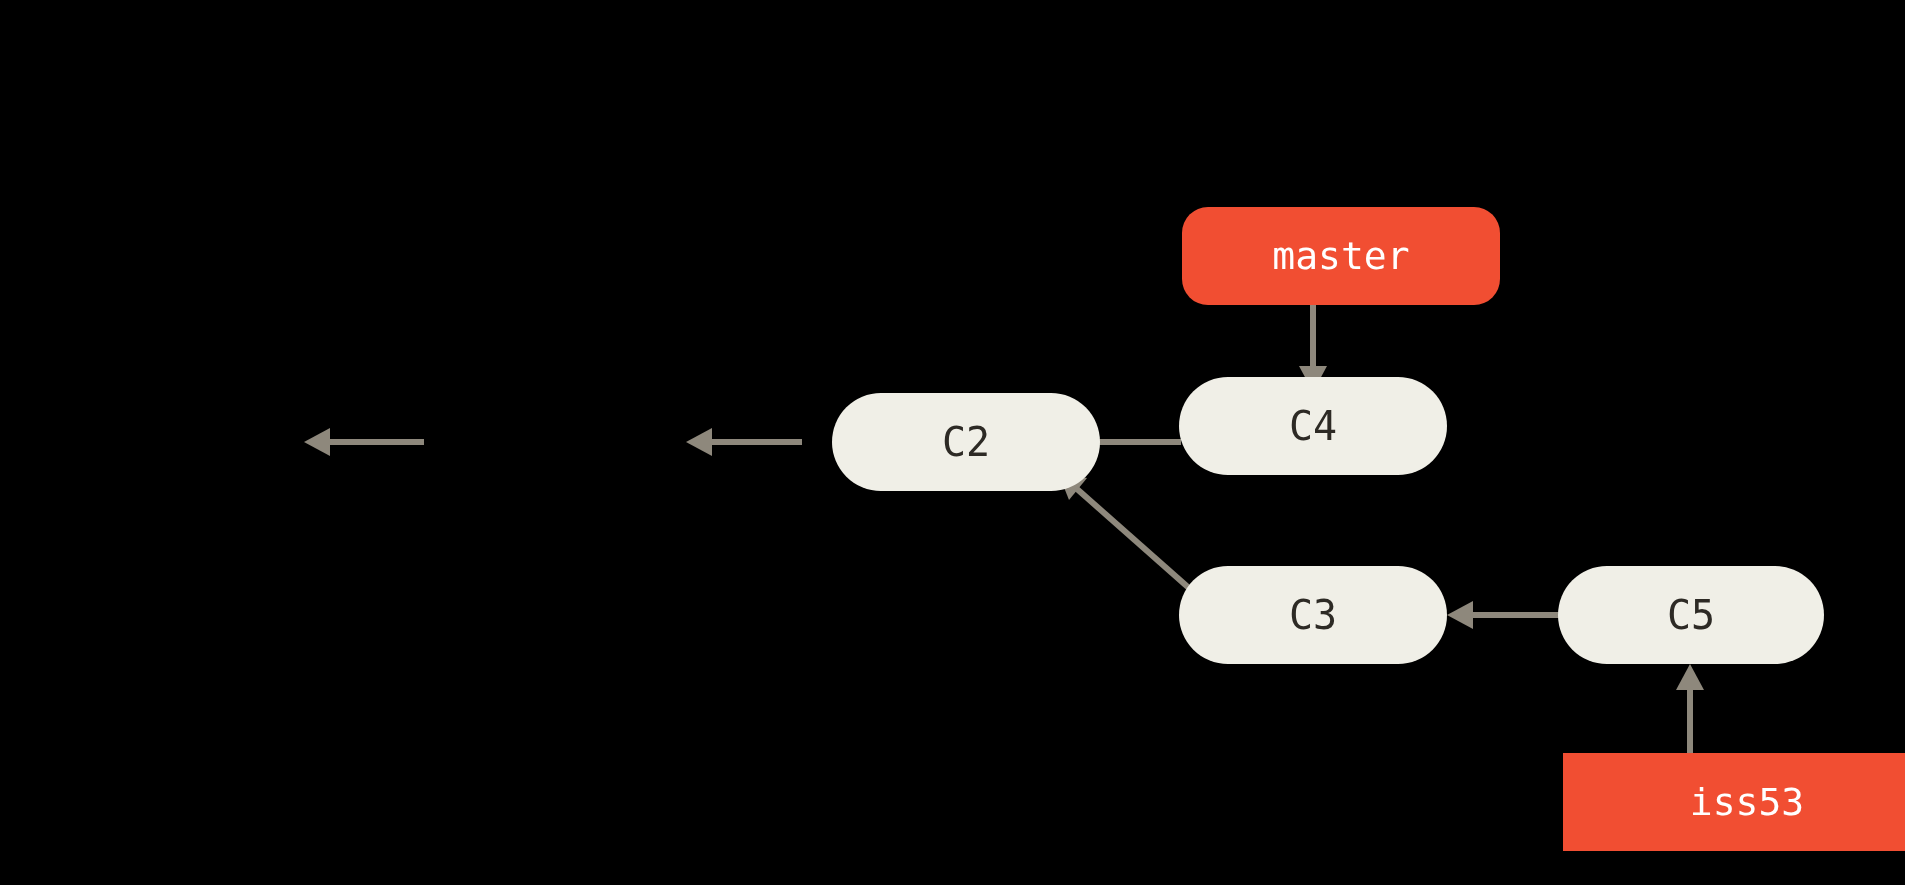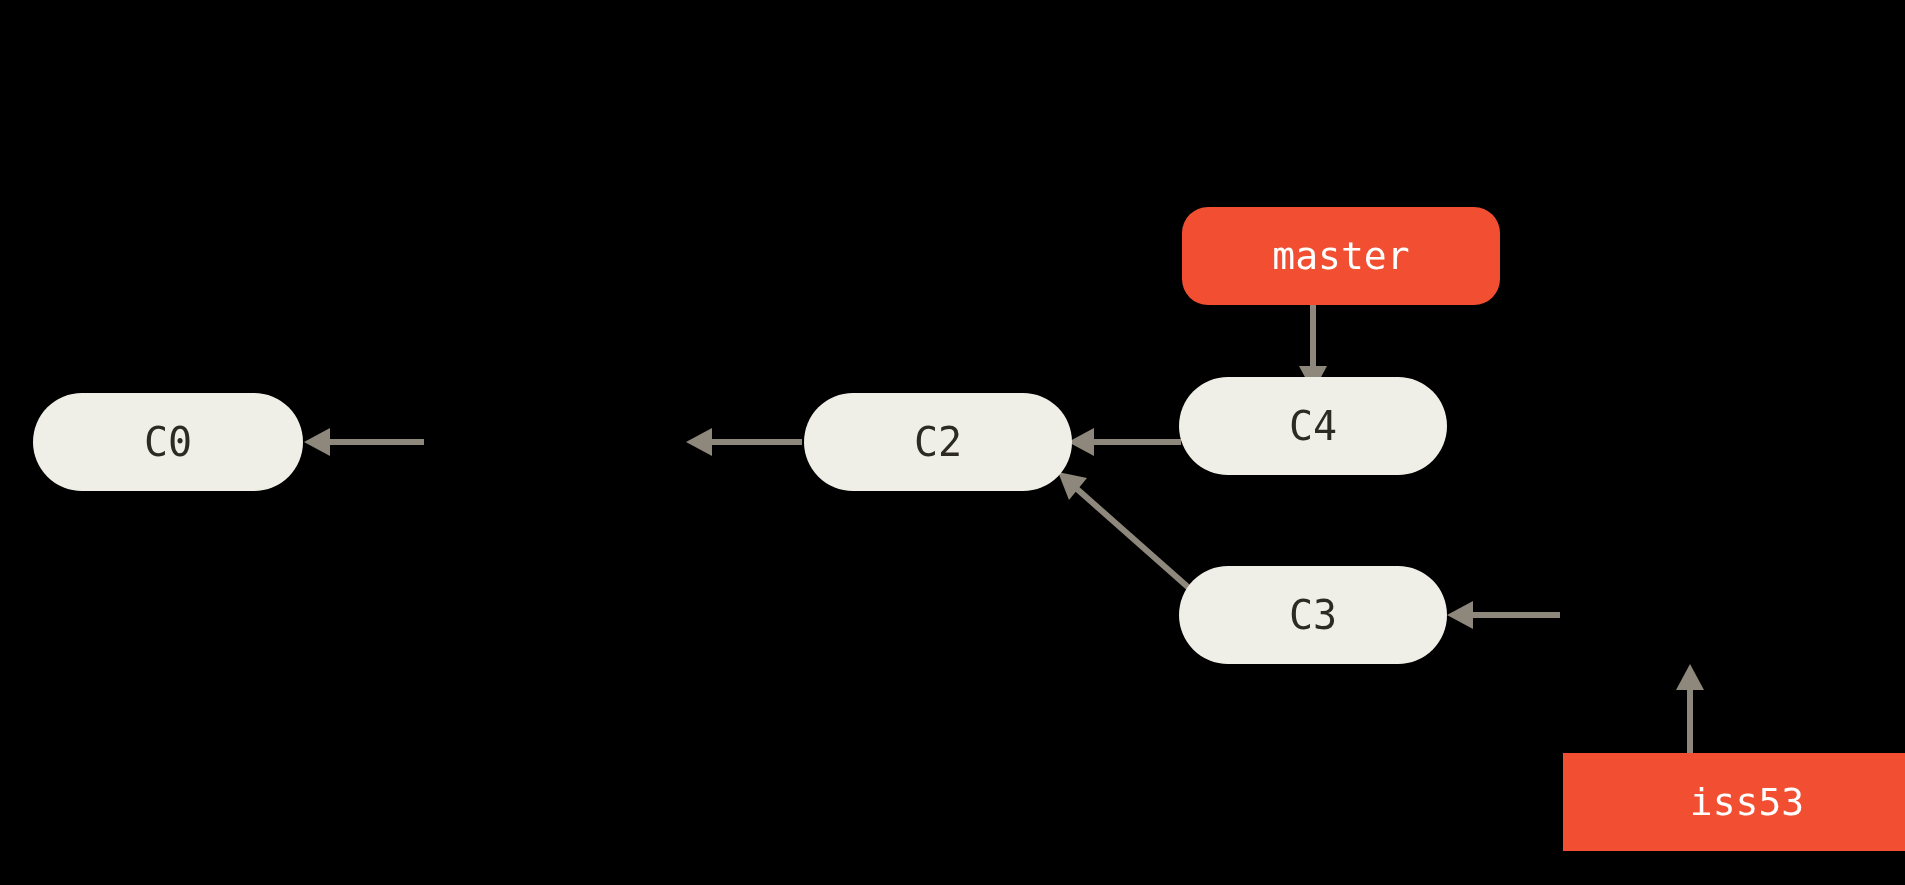--- a/index.html
+++ b/index.html
@@ -92,37 +92,37 @@
       <line x1="1313" y1="304" x2="1313" y2="366"></line>
       <polygon points="1313,392 1299,366 1327,366"></polygon>
     </g>
 
     <g>
       <line x1="1690" y1="754" x2="1690" y2="690"></line>
       <polygon points="1690,664 1676,690 1704,690"></polygon>
     </g>
   </svg>
 
-  <div class="node commit" style="left:33px; top:393px; width:270px;">
-    <span class="commit-label">C0</span>
-  </div>
 
 
-  <div class="node commit" style="left:804px; top:393px; width:268px;text-align:right;">
+  <div class="node commit" style="left:832px; top:393px; width:268px;text-align:right;">
     <span class="commit-label">C2</span>
   </div>
 
   <div class="node commit" style="left:1179px; top:377px; width:268px;">
     <span class="commit-label">C4</span>
   </div>
 
   <div class="node commit" style="left:1179px; top:566px; width:268px;text-align:right;">
     <span class="commit-label">C3</span>
   </div>
 
+  <div class="node commit" style="left:1558px; top:566px; width:266px;">
+    <span class="commit-label">C5</span>
+  </div>
 
   <div class="node branch" style="left:1182px; top:207px; width:318px;border-radius:26px;">
     <span class="branch-label">master</span>
   </div>
 
   <div class="node branch" style="left:1563px; top:753px; width:368px;">
     <span class="branch-label">iss53</span>
   </div>
 
 </div>

